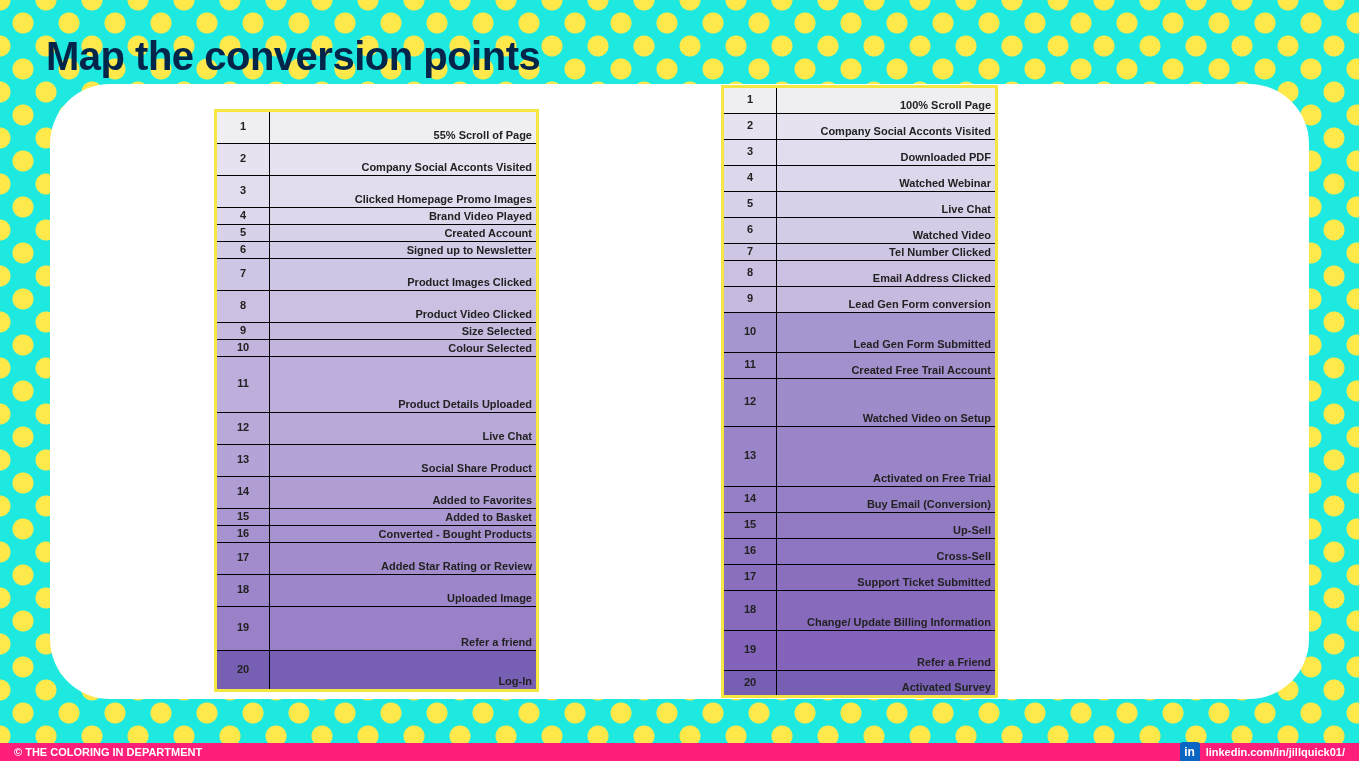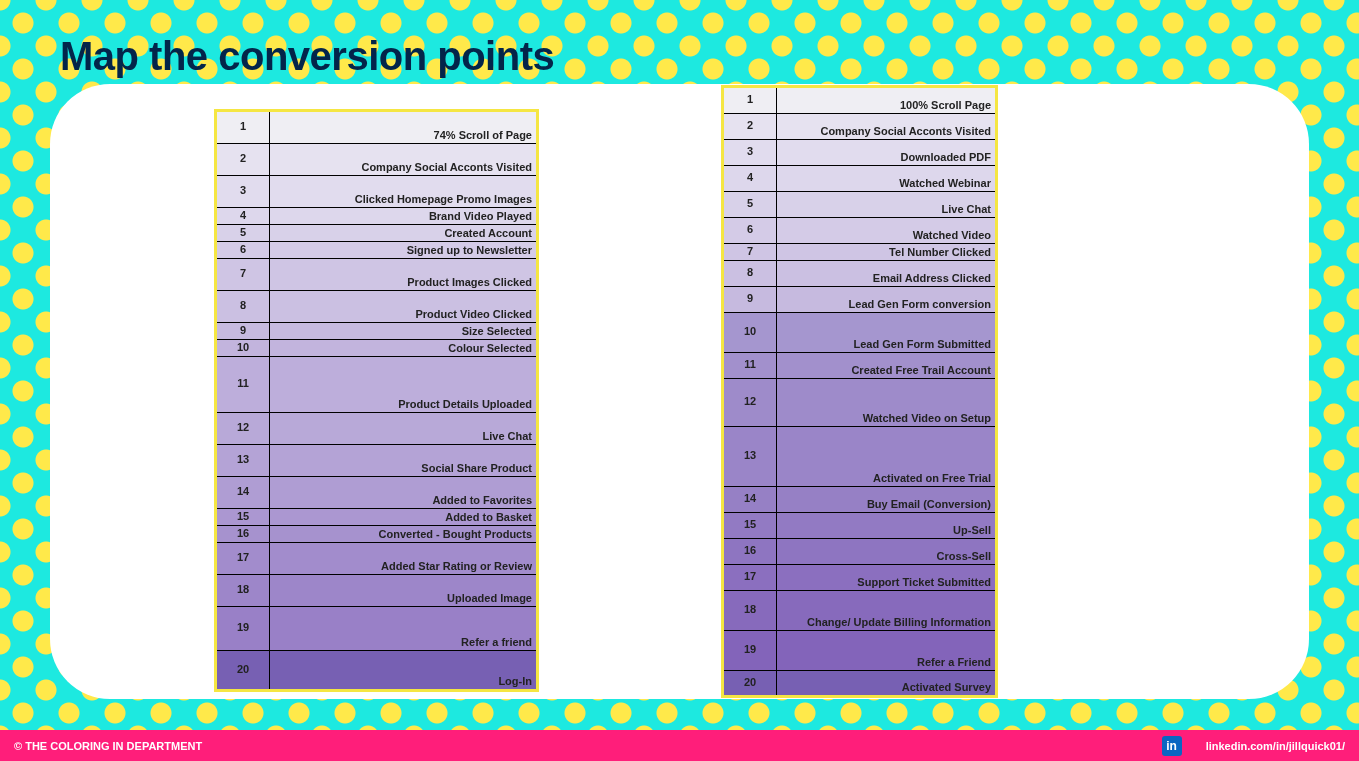--- a/index.html
+++ b/index.html
@@ -1,46 +1,46 @@
 <!DOCTYPE html>
 <html><head>
 <meta charset="utf-8">
 <style>
   html,body{margin:0;padding:0;width:1359px;height:761px;font-family:Arial,Helvetica,sans-serif;overflow:hidden;}
   .stage{position:relative;width:1359px;height:761px;background:#1de9e0;}
   
   .dots{position:absolute;inset:0;background-color:#1de9e0;
     background-image:radial-gradient(circle,#ffe94a 10px,transparent 11px),radial-gradient(circle,#ffe94a 10px,transparent 11px);
     background-size:46px 46px;background-position:0 0,23px 23px;}
-  .title{position:absolute;top:34px;left:60px;font-size:40px;font-weight:900;color:#03254a;letter-spacing:-0.5px;}
+  .title{position:absolute;top:34px;left:46px;font-size:40px;font-weight:900;color:#03254a;letter-spacing:-0.5px;}
   .card{position:absolute;top:84px;left:50px;right:50px;height:615px;background:#fff;border-radius:60px;}
   
   .tbl{position:absolute;border:2px solid #f5e642;border-collapse:collapse;box-shadow:0 0 0 1px #f5e642;}
   .tbl td{border:1px solid #000;font-size:11px;font-weight:bold;color:#222;vertical-align:bottom;padding:0 4px 2px 4px;}
   .tbl td.num{width:44px;text-align:center;vertical-align:middle;}
   .tbl td.lbl{width:258px;text-align:right;}
   .tbl2 td.lbl{width:210px;}
   
-  .footer{position:absolute;bottom:0;left:0;right:0;height:31px;background:#ff1e7a;display:flex;align-items:center;justify-content:space-between;padding:0 14px;color:#fff;font-size:11px;font-weight:bold;}
-  .li-badge{display:flex;align-items:center;gap:24px;}
+  .footer{position:absolute;bottom:0;left:0;right:0;height:18px;background:#ff1e7a;display:flex;align-items:center;justify-content:space-between;padding:0 14px;color:#fff;font-size:11px;font-weight:bold;}
+  .li-badge{display:flex;align-items:center;gap:6px;}
   .li-icon{width:20px;height:20px;background:#0a66c2;color:#fff;display:flex;align-items:center;justify-content:center;border-radius:3px;font-weight:900;font-size:12px;}
 </style>
 </head>
 <body>
 
 <div class="stage">
   <div class="dots"></div>
   <div class="card"></div>
   <div class="title">Map the conversion points</div>
 
   <table class="tbl" id="t1" style="top:110px;left:215px;">
       <tbody>
         <tr style="height:32px;background:#efeef3;">
           <td class="num">1</td>
-          <td class="lbl">74% Scroll of Page</td>
+          <td class="lbl">55% Scroll of Page</td>
         </tr>
         <tr style="height:32px;background:#e6e2f0;">
           <td class="num">2</td>
           <td class="lbl">Company Social Acconts Visited</td>
         </tr>
         <tr style="height:32px;background:#e1dcee;">
           <td class="num">3</td>
           <td class="lbl">Clicked Homepage Promo Images</td>
         </tr>
         <tr style="height:17px;background:#ddd7ec;">

